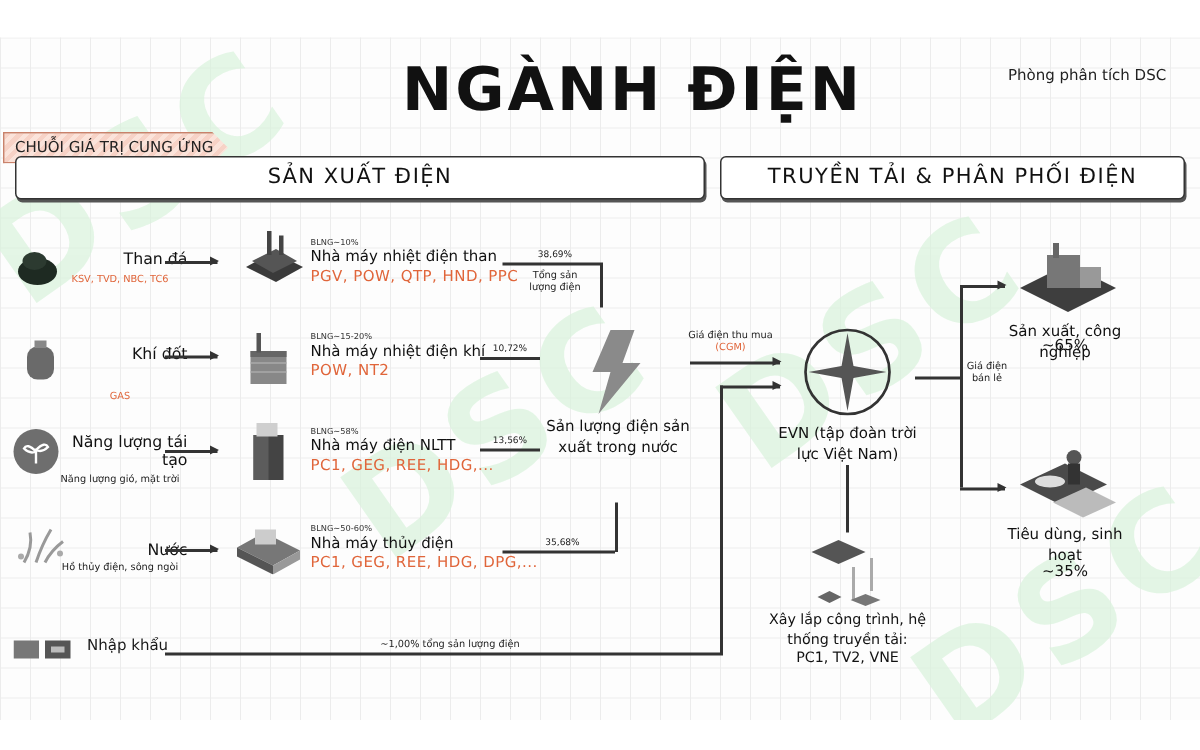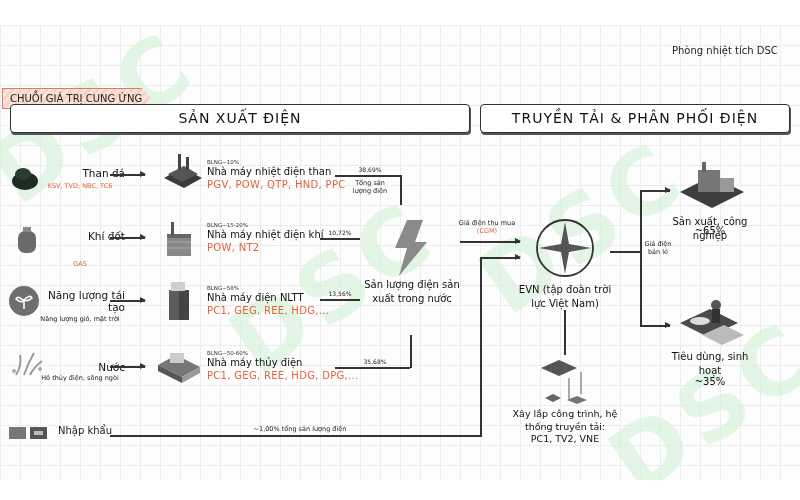--- a/index.html
+++ b/index.html
@@ -49,21 +49,22 @@
 <body>
 
 <div class="canvas">
 
   <div class="wm" style="left:-20px;top:40px;">DSC</div>
   <div class="wm" style="left:220px;top:210px;">DSC</div>
   <div class="wm" style="left:470px;top:150px;">DSC</div>
   <div class="wm" style="left:600px;top:330px;">DSC</div>
 
   <div class="tag">CHUỖI GIÁ TRỊ CUNG ỨNG</div>
-  <div class="author">Phòng nhiệt tích DSC</div>
+  <div class="title">NGÀNH ĐIỆN</div>
+  <div class="author">Phòng phân tích DSC</div>
 
   <div class="abs" style="left:0;top:75px;width:800px;height:40px;">
     <div class="section-box" style="left:10px;width:460px;">SẢN XUẤT ĐIỆN</div>
     <div class="section-box" style="left:480px;width:310px;">TRUYỀN TẢI &amp; PHÂN PHỐI ĐIỆN</div>
   </div>
 
   <div class="src-icon" style="left:10px;top:138px;">
     <svg width="30" height="30">
         <ellipse cx="15" cy="18" rx="13" ry="9" fill="#1e2a22"></ellipse>
         <ellipse cx="13" cy="11" rx="8" ry="6" fill="#2c3a30"></ellipse>

